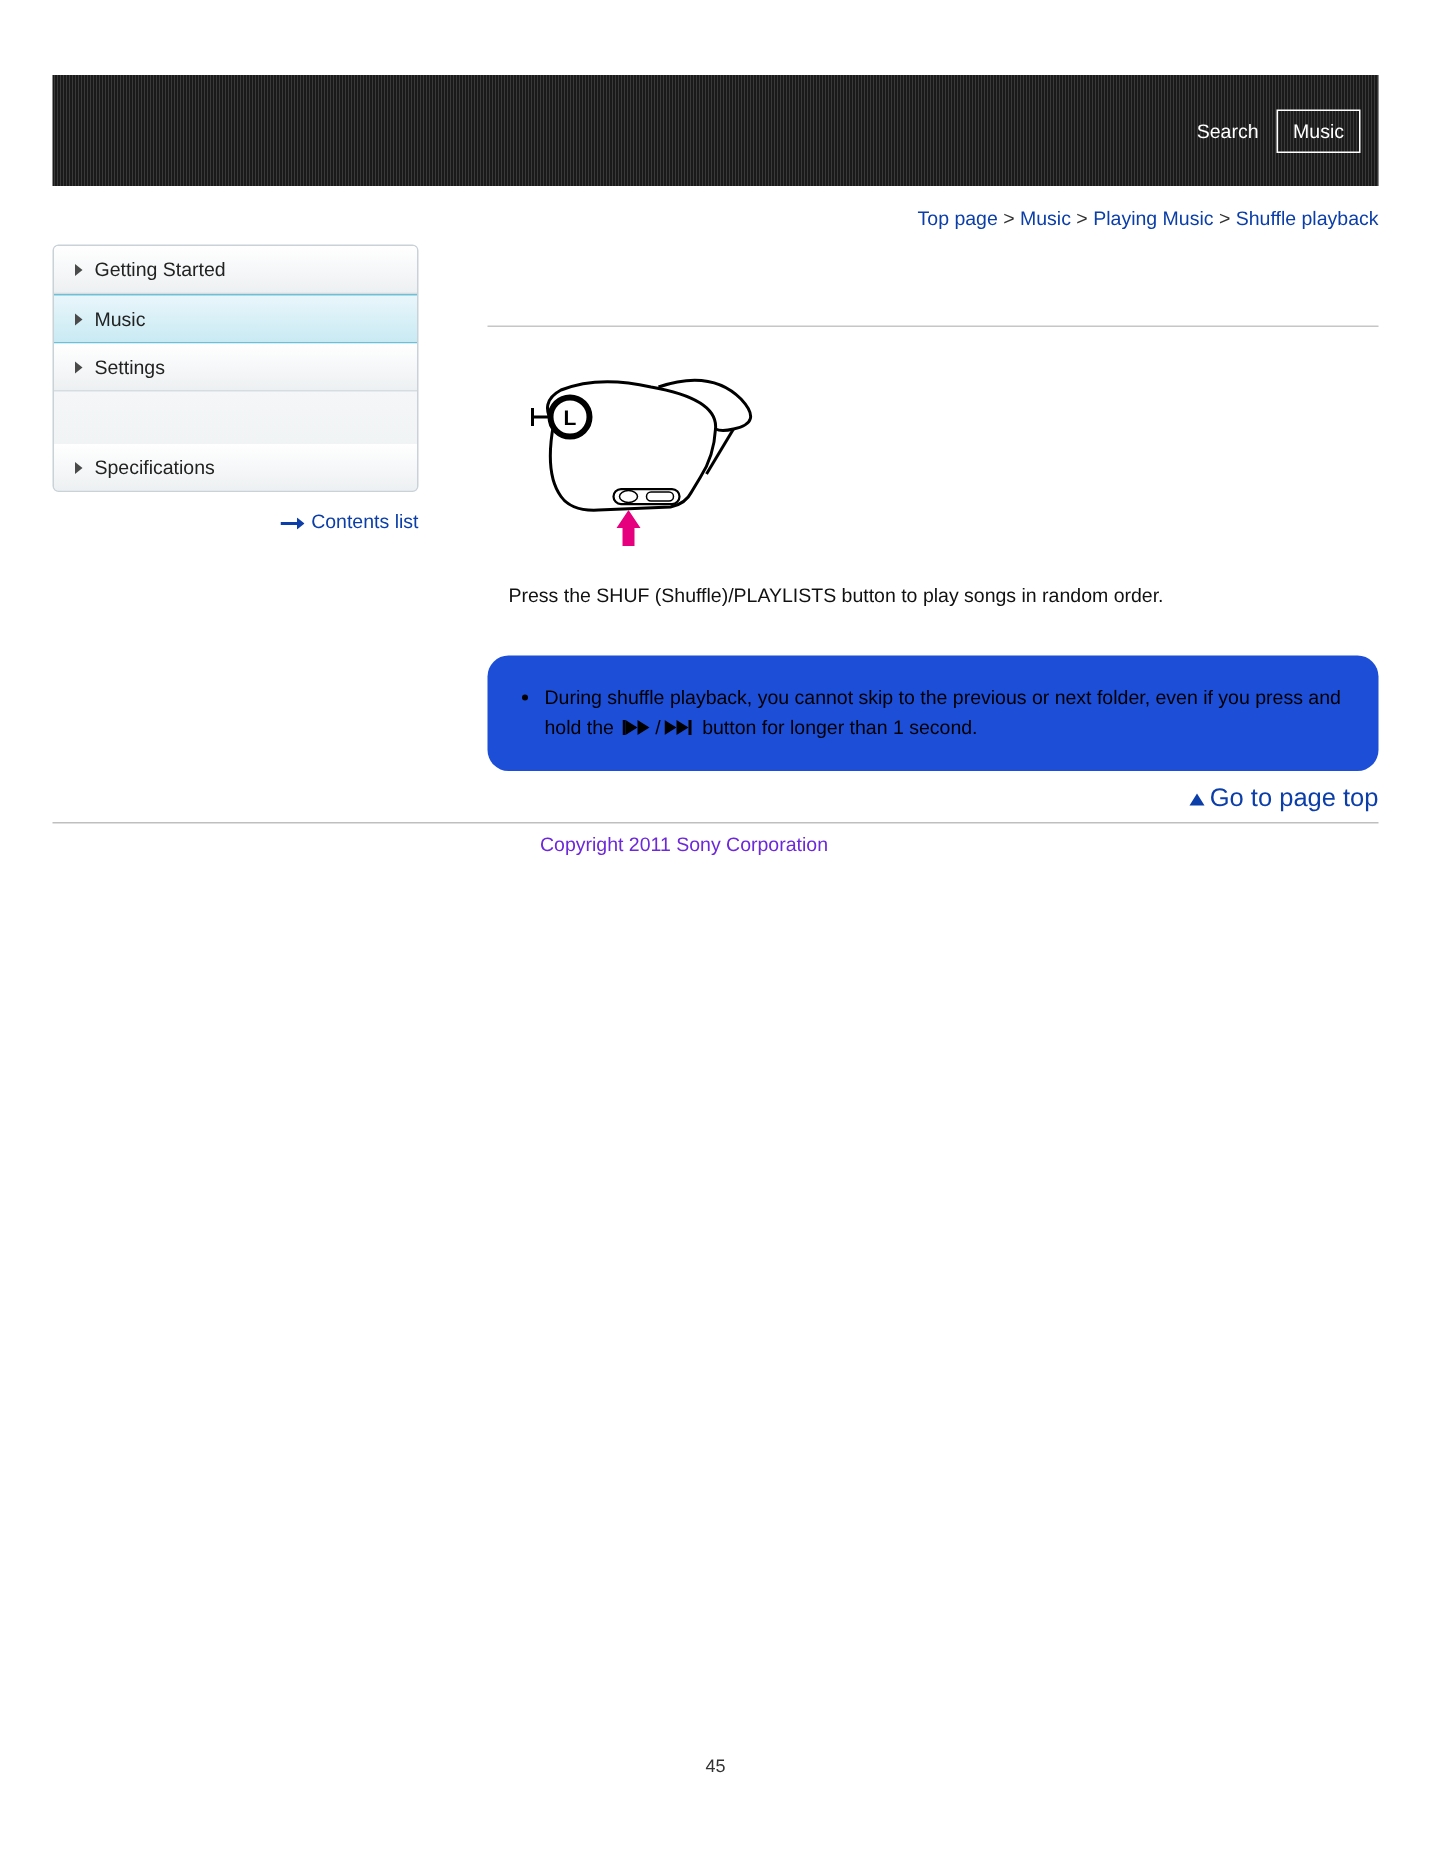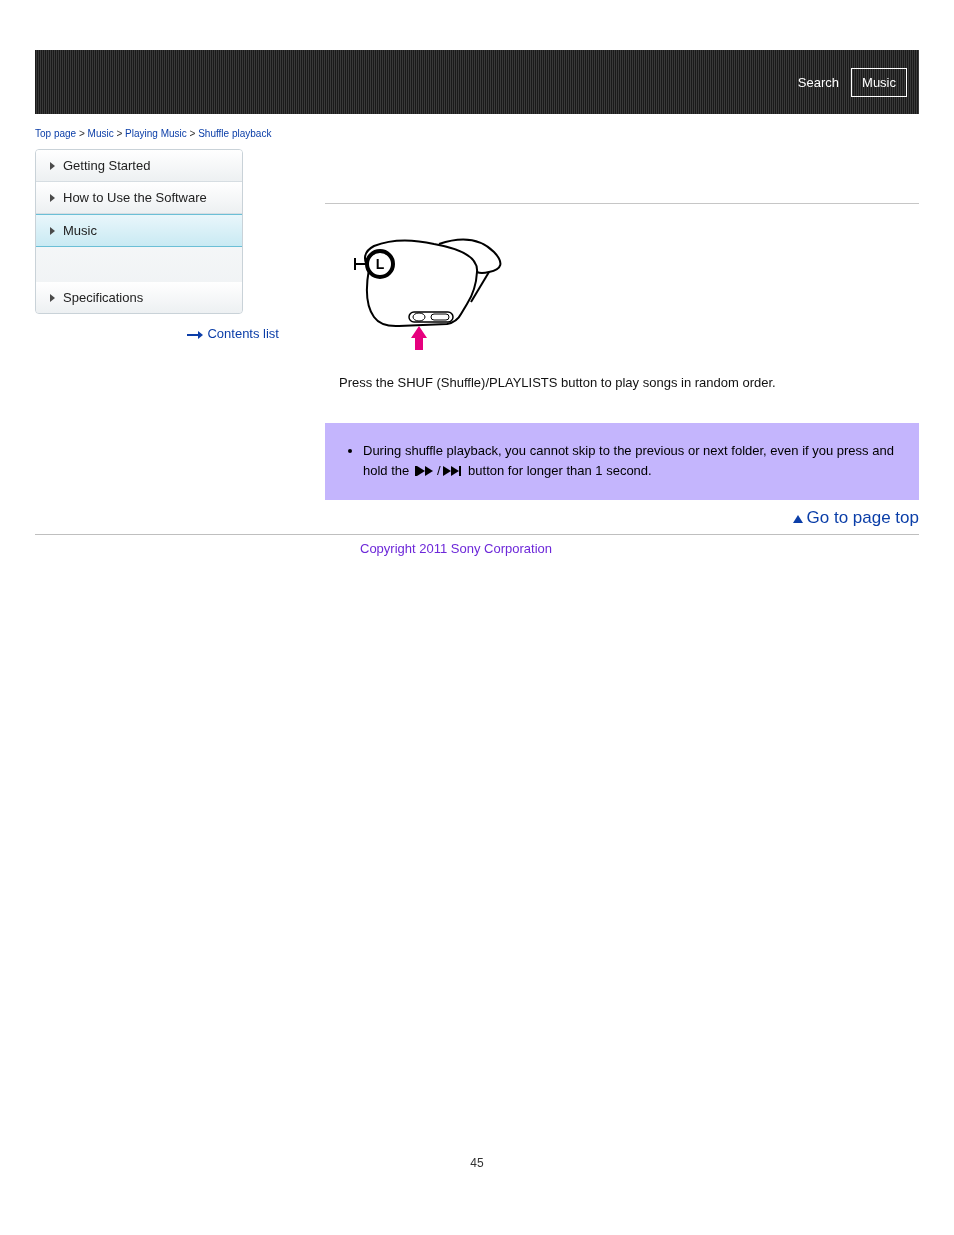--- a/index.html
+++ b/index.html
@@ -10,21 +10,21 @@
     color: #000;
     background: #fff;
   }
   .page {
     width: 954px;
     margin: 0 auto;
     padding: 50px 35px 30px 35px;
     position: relative;
   }
   .header-bar {
-    height: 64px;
+    height: 74px;
     background: repeating-linear-gradient(90deg, #1a1a1a 0 1px, #3a3a3a 1px 2px);
     position: relative;
     display: flex;
     align-items: center;
     justify-content: flex-end;
     padding-right: 12px;
   }
   .header-bar a.search-link {
     color: #fff;
     text-decoration: none;
@@ -33,32 +33,32 @@
   }
   .header-bar .print-btn {
     border: 1px solid #fff;
     color: #fff;
     background: transparent;
     padding: 6px 10px;
     font-size: 13px;
     cursor: pointer;
   }
   .breadcrumb {
-    text-align: left;
+    text-align: right;
     margin: 14px 0 10px 0;
-    font-size: 10px;
+    font-size: 13px;
     color: #333;
   }
   .breadcrumb a { color: #0b3ea8; text-decoration: none; }
   .layout {
     display: flex;
     align-items: flex-start;
   }
   .sidebar {
-    width: 208px;
+    width: 244px;
     flex: 0 0 244px;
     border: 1px solid #c9d2d8;
     border-radius: 4px;
     background: linear-gradient(180deg, #fdfefe 0%, #eef1f3 100%);
     overflow: hidden;
   }
   .sidebar .nav-item {
     display: flex;
     align-items: center;
     padding: 8px 10px 8px 14px;
@@ -109,23 +109,24 @@
   }
   .device-illustration {
     margin: 0 0 18px 14px;
   }
   .body-text {
     margin-left: 14px;
     line-height: 1.55;
     color: #111;
   }
   .note-box {
-    background: #c4b5fd;
+    background: #1d4ed8;
     margin: 30px 0 8px 0;
     padding: 18px 20px 18px 10px;
+    border-radius: 14px;
   }
   .note-box ul {
     margin: 0;
     padding-left: 28px;
   }
   .note-box li {
     line-height: 1.55;
   }
   .track-icons {
     display: inline-block;
@@ -169,27 +170,27 @@
     <a href="#">Top page</a><span> &gt; </span><a href="#">Music</a><span> &gt; </span><a href="#">Playing Music</a><span> &gt; </span><a href="#">Shuffle playback</a>
   </div>
 
   <div class="layout">
     <div>
       <nav class="sidebar">
         <div class="nav-item">
           <span class="caret"></span>
           <span>Getting Started</span>
         </div>
+        <div class="nav-item active">
+          <span class="caret"></span>
+          <span>Music</span>
+        </div>
         <div class="nav-item">
           <span class="caret"></span>
-          <span>How to Use the Software</span>
-        </div>
-        <div class="nav-item active">
-          <span class="caret"></span>
-          <span>Music</span>
+          <span>Settings</span>
         </div>
         <div class="nav-item">
           <span class="caret"></span>
           <span>Specifications</span>
         </div>
       </nav>
       <div class="contents-link-row">
         <span class="arrow-right-icon">
           <svg width="16" height="8" viewBox="0 0 16 8">
               <line x1="0" y1="4" x2="12" y2="4" stroke="#0b3ea8" stroke-width="2"></line>

